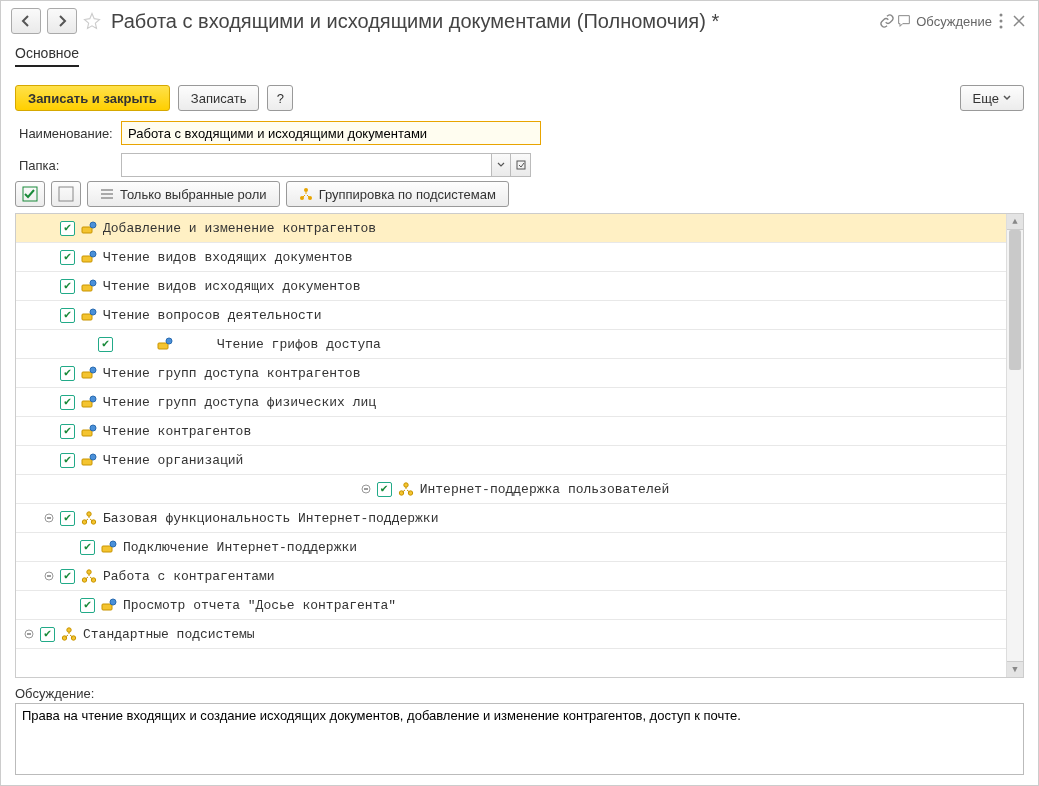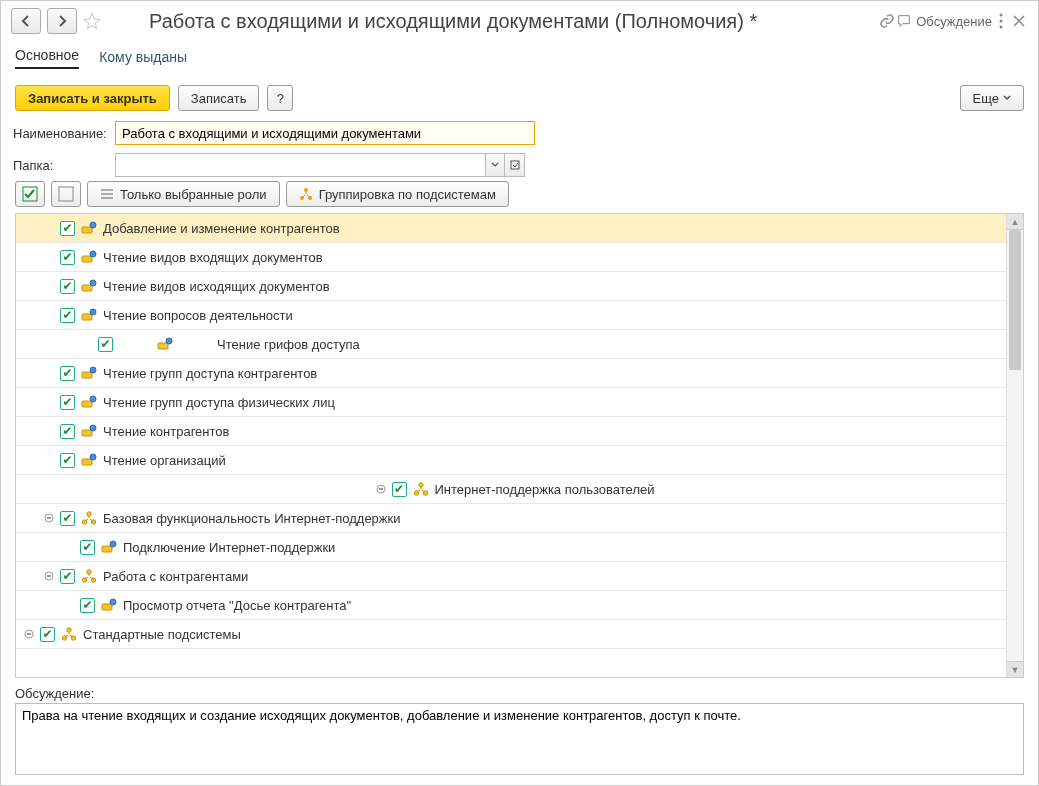--- a/index.html
+++ b/index.html
@@ -1,46 +1,46 @@
 <!DOCTYPE html>
 <html><head>
 <meta charset="utf-8">
 <style>
   * { box-sizing: border-box; }
   html, body { margin: 0; padding: 0; font-family: Arial, sans-serif; font-size: 13px; color: #333; background: #fff; }
   .window { width: 1039px; height: 786px; border: 1px solid #ccc; display: flex; flex-direction: column; background: #fff; }
   .titlebar { display: flex; align-items: center; height: 40px; padding: 0 10px; gap: 6px; }
   .nav-btn { width: 30px; height: 26px; border: 1px solid #aaa; background: linear-gradient(#fafafa,#eaeaea); border-radius: 3px; display:flex; align-items:center; justify-content:center; cursor:pointer; color:#555; font-size:14px; }
   .star { width: 18px; height: 18px; color: #ccc; }
-  .title { font-size: 20px; color: #444; flex: 1; white-space: nowrap; overflow: hidden; padding-left: 4px; margin-left: 38px; }
+  .title { font-size: 20px; color: #444; flex: 1; white-space: nowrap; overflow: hidden; padding-left: 4px; }
   .title-icons { display:flex; align-items:center; color:#888; }
   .title-icons .icn { width:18px; height:18px; cursor:pointer; display:flex; align-items:center; justify-content:center; }
   .discuss { display:flex; gap:4px; align-items:center; color:#666; cursor:pointer; font-size:13px; }
-  .tabs { display:flex; gap: 20px; padding: 4px 14px 0 14px; height: 28px; align-items:flex-end; }
+  .tabs { display:flex; gap: 20px; padding: 4px 14px 0 14px; height: 28px; align-items:flex-start;flex-direction:column; }
   .tab { font-size: 14px; color: #357; cursor:pointer; padding-bottom:4px; }
   .tab.active { color: #333; border-bottom: 2px solid #222; }
   .sep { height: 10px; }
   .toolbar { display:flex; gap:8px; padding: 6px 14px; align-items:center; }
   .btn { height: 26px; border: 1px solid #999; background: linear-gradient(#fdfdfd,#ececec); border-radius: 3px; padding: 0 12px; display:flex; align-items:center; cursor:pointer; font-size:13px; color:#333; }
   .btn.primary { background: linear-gradient(#ffe14a,#ffcf00); border-color:#d6a800; font-weight:bold; color:#333; }
   .btn.small { width:26px; padding:0; justify-content:center; }
   .btn.more { margin-left:auto; }
-  .form-row { display:flex; align-items:center; padding: 4px 12px; gap: 6px; }
+  .form-row { display:flex; align-items:center; padding: 4px 18px; gap: 6px; }
   .label { width: 96px; color:#333; }
   .input-name { flex:0 0 420px; height:24px; border:1px solid #e8a400; background:#fffdf0; padding:0 6px; font-family:inherit; font-size:13px; }
   .input-folder-wrap { display:flex; flex:0 0 410px; }
   .input-folder { flex:1; height:24px; border:1px solid #bbb; border-right:none; padding:0 6px; font-family:inherit; font-size:13px; }
   .input-btn { width:20px; height:24px; border:1px solid #bbb; background:linear-gradient(#fafafa,#eaeaea); display:flex; align-items:center; justify-content:center; cursor:pointer; font-size:10px; color:#555;}
   .input-btn + .input-btn { border-left:none; }
   .section-label { padding: 8px 14px 4px; color:#333; }
   .roles-tb { display:flex; gap:6px; padding: 0 14px 6px; align-items:center; }
   .roles-tb .btn { height:26px; }
   .roles-tb .btn.icon-only { width:30px; padding:0; justify-content:center; }
   .roles-tb .btn .ic { margin-right:6px; width:14px; height:14px; display:inline-flex; align-items:center; justify-content:center; }
-  .tree-wrap { flex:1; margin: 0 14px; border:1px solid #ccc; position:relative; overflow:hidden; display:flex; }
+  .tree-wrap { flex:1; margin: 0 14px; border:1px solid #ccc; position:relative; overflow:hidden; display:flex;font-family:Liberation Mono, monospace; }
   .tree { flex:1; overflow-y:auto; overflow-x:hidden; }
   .row { display:flex; align-items:center; height:29px; border-bottom:1px solid #e8e8e8; font-size:13px; }
   .row.selected { background:#fff0c4; }
   .expander { width:14px; height:14px; display:flex; align-items:center; justify-content:center; cursor:pointer; color:#777; font-size:10px; }
   .expander.empty { visibility:hidden; }
   .cb { width:15px; height:15px; border:1px solid #2a8; border-radius:2px; display:flex; align-items:center; justify-content:center; margin: 0 6px 0 4px; cursor:pointer; background:#fff; }
   .cb.checked::after { content:"✔"; color:#1a8a3a; font-size:12px; line-height:1; }
   .role-icon { width:16px; height:14px; display:flex; align-items:center; justify-content:center; margin-right:6px; }
   .row-label {  }
   .scrollbar-fake { width:17px; background:#f4f4f4; border-left:1px solid #ddd; position:relative; }

